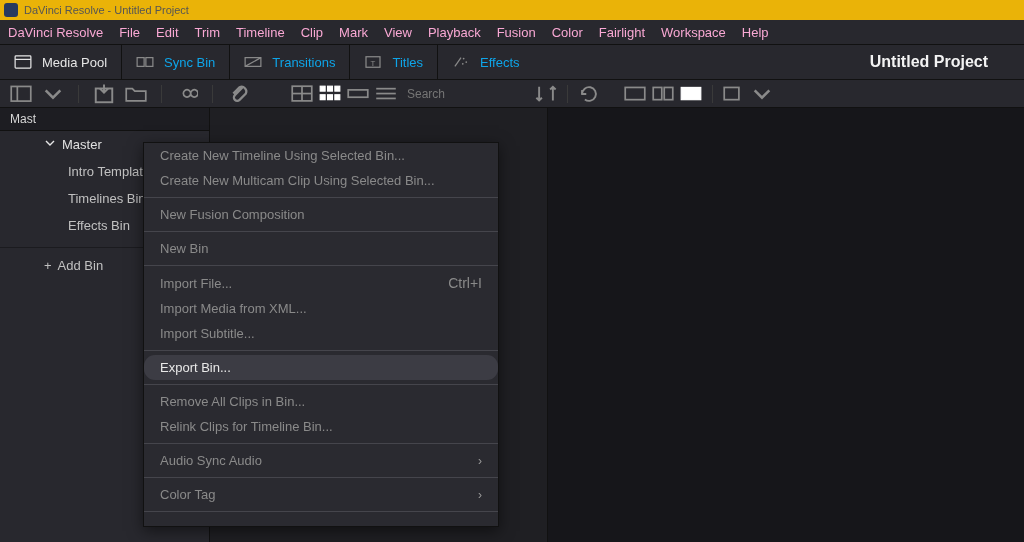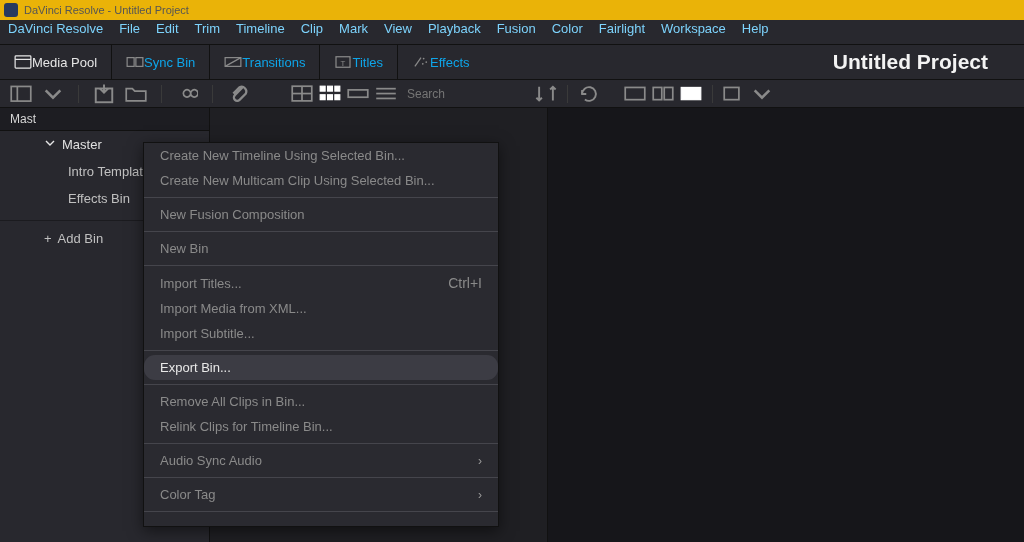--- a/index.html
+++ b/index.html
@@ -1,31 +1,31 @@
 <!DOCTYPE html>
 <html><head>
 <meta charset="utf-8">
 <style>
   * { margin: 0; padding: 0; box-sizing: border-box; font-family: Arial, sans-serif; }
   body { background: #fff; width: 1024px; height: 542px; overflow: hidden; font-size: 13px; color: #a7a7a7; }
   .title-bar { height: 20px; background: #eab308; display: flex; align-items: center; padding: 0 4px; font-size: 11px; color: #555; }
   .title-bar .app-icon { width: 14px; height: 14px; background: #27395f; border-radius: 3px; margin-right: 6px; }
   .app-window { background: #28282e; height: calc(542px - 20px); position: relative; }
-  .menu-bar { height: 24px; display: flex; align-items: flex-end; padding: 8px 8px; gap: 16px; color: #7dd3fc; font-size: 13px; }
+  .menu-bar { height: 24px; display: flex; align-items: center; padding: 0 8px; gap: 16px; color: #f9a8d4; font-size: 13px; }
   .menu-bar span { cursor: default; }
   .top-toolbar { height: 36px; border-top: 1px solid #111; border-bottom: 1px solid #111; display: flex; align-items: center; padding: 0 10px; }
-  .tb-group { display: flex; align-items: center; padding: 0 14px; border-right: 1px solid #111; height: 100%; }
+  .tb-group { display: flex; align-items: center; gap: 10px; padding: 0 14px; border-right: 1px solid #111; height: 100%; }
   .tb-group:first-child { padding-left: 4px; }
   .tb-label { color: #e6e6e6; font-size: 13px; }
   .tb-label.dim { color: #0ea5e9; }
   .icon16 { width: 18px; height: 14px; display: inline-block; }
   .icon16 svg { width: 100%; height: 100%; }
   .stroke { stroke: #e6e6e6; fill: none; stroke-width: 1.4; }
   .stroke.dim { stroke: #8a8a8a; }
-  .project-title { margin-left: auto; color: #f3f3f3; font-weight: 700; font-size: 21px; padding-right: 26px; }
+  .project-title { margin-left: auto; color: #f3f3f3; font-weight: 700; font-size: 16px; padding-right: 26px; }
   .sub-toolbar { height: 28px; border-bottom: 1px solid #111; display: flex; align-items: center; }
   .sub-left { display: flex; align-items: center; gap: 10px; padding: 0 10px; height: 100%; }
   .vr { width: 1px; height: 18px; background: #3a3a3a; margin: 0 4px; }
   .search-box { height: 20px; background: transparent; border: none; color: #8a8a8a; font-size: 12px; width: 120px; padding: 0 4px; }
   .sub-right { display: flex; align-items: center; gap: 6px; padding: 0 10px; height: 100%; margin-left: 22px; }
   .content { display: flex; height: calc(100% - 24px - 36px - 28px); }
   .sidebar { width: 210px; border-right: 1px solid #111; background: #28282e; }
   .bin-master { display: flex; align-items: center; gap: 6px; padding: 6px 10px 6px 44px; color: #e0e0e0; font-size: 13px; }
   .bin-item { padding: 6px 10px 6px 68px; color: #c0c0c0; font-size: 13px; }
   .add-bin { display:flex; align-items:center; gap:6px; padding: 10px 10px 10px 44px; color: #c0c0c0; font-size: 13px; border-top: 1px solid #1b1b1f; margin-top:8px;}
@@ -248,20 +248,21 @@
         <div style="flex:1" class="bin-header-tab"></div>
       </div>
       <div class="bin-master">
         <span><svg class="mini-icon" viewBox="0 0 12 12">
               <path class="stroke" d="M2 4 L6 8 L10 4"></path>
             </svg></span>
         <span>Master</span>
       </div>
       <div id="bin-items">
           <div class="bin-item">Intro Template</div>
+          <div class="bin-item">Timelines Bin</div>
           <div class="bin-item">Effects Bin</div>
         </div>
       <div class="add-bin">
         <span>+</span>
         <span>Add Bin</span>
       </div>
     </div>
     <div class="media-panel"></div>
     <div class="viewer"></div>
   </div>
@@ -276,21 +277,21 @@
       <div class="cm-sep"></div>
       <div class="cm-item">
         <span>New Fusion Composition</span>
       </div>
       <div class="cm-sep"></div>
       <div class="cm-item">
         <span>New Bin</span>
       </div>
       <div class="cm-sep"></div>
       <div class="cm-item">
-        <span>Import Titles...</span>
+        <span>Import File...</span>
         <span class="cm-shortcut">Ctrl+I</span>
       </div>
       <div class="cm-item">
         <span>Import Media from XML...</span>
       </div>
       <div class="cm-item">
         <span>Import Subtitle...</span>
       </div>
       <div class="cm-sep"></div>
       <div class="cm-item highlight light">

